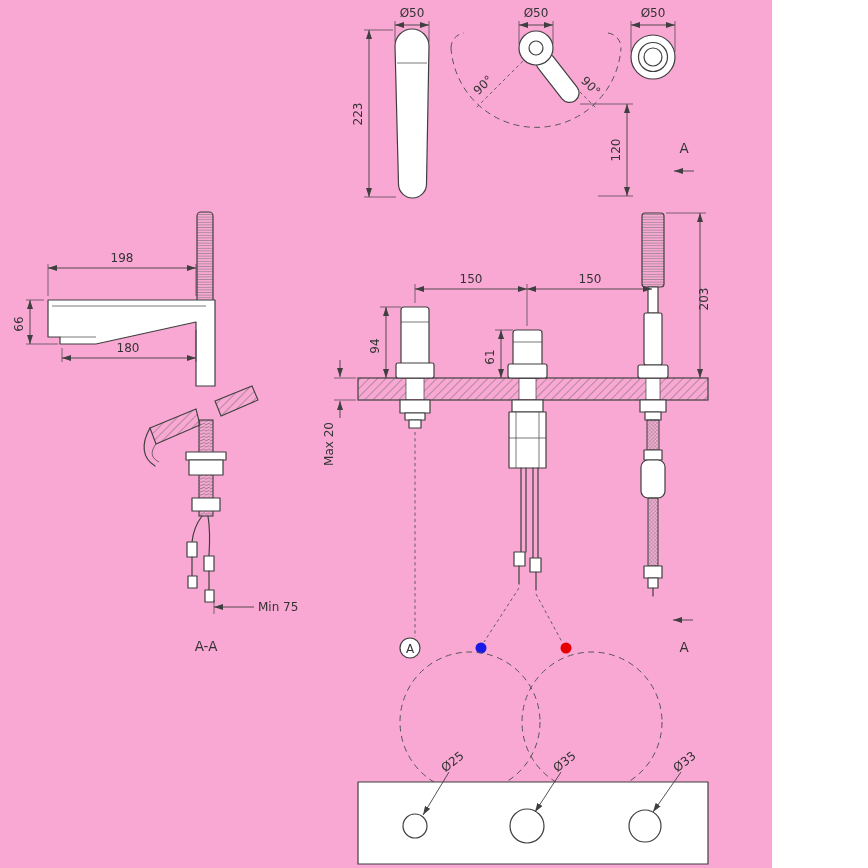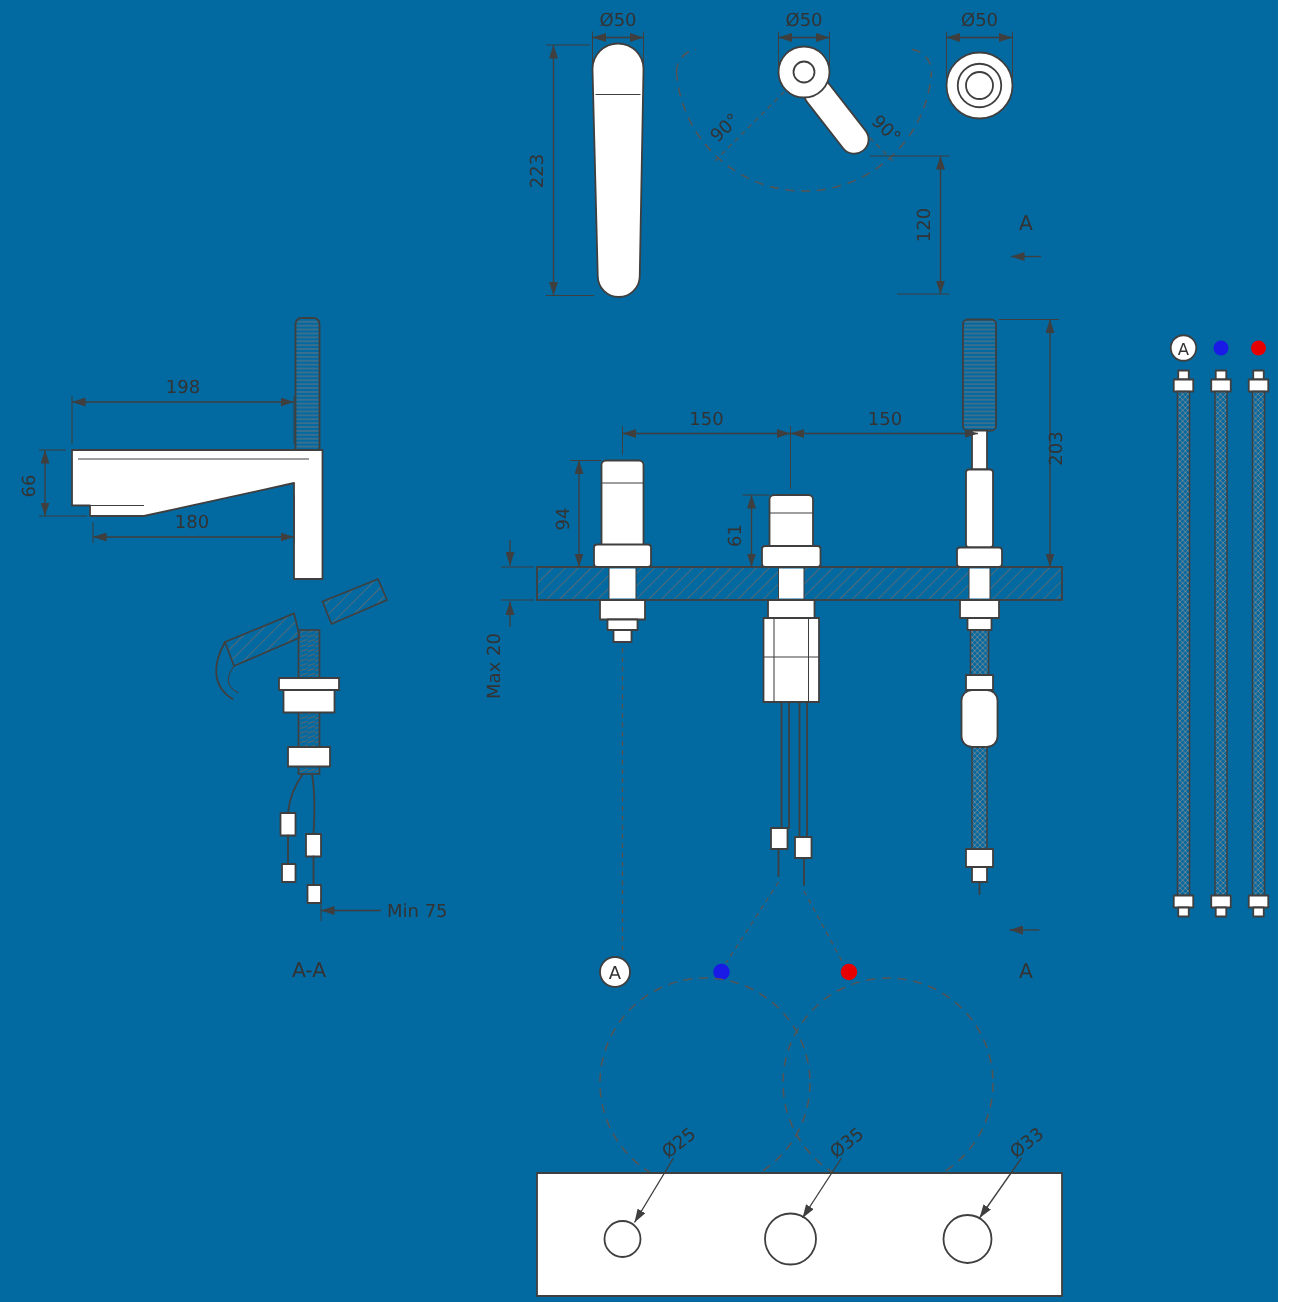--- a/index.html
+++ b/index.html
@@ -1,16 +1,16 @@
 <!DOCTYPE html>
 <html><head>
 <meta charset="utf-8">
 <style>
   html,body{margin:0;padding:0;background:#fff;}
-  #stage{position:relative;width:852px;height:868px;background:#0369a1;overflow:hidden;}
+  #stage{position:relative;width:772px;height:868px;background:#f9a8d4;overflow:hidden;}
   svg{display:block;}
   svg text{font-family:"DejaVu Sans",sans-serif;font-size:12px;fill:#333;text-anchor:middle;}
   svg text.big{font-size:13.5px;}
   svg text.start{text-anchor:start;}
   .ln{stroke:#3f3f3f;stroke-width:1.2;fill:none;stroke-linecap:round;stroke-linejoin:round;}
   .fw{fill:#fff;stroke:#3f3f3f;stroke-width:1.2;stroke-linejoin:round;}
   .thin{stroke:#3f3f3f;stroke-width:0.7;fill:none;}
   .dim{stroke:#3f3f3f;stroke-width:0.9;fill:none;}
   .dash{stroke:#555;stroke-width:1;fill:none;stroke-dasharray:6 4.5;}
   .cdash{stroke:#555;stroke-width:0.9;fill:none;stroke-dasharray:3.2 3;}

